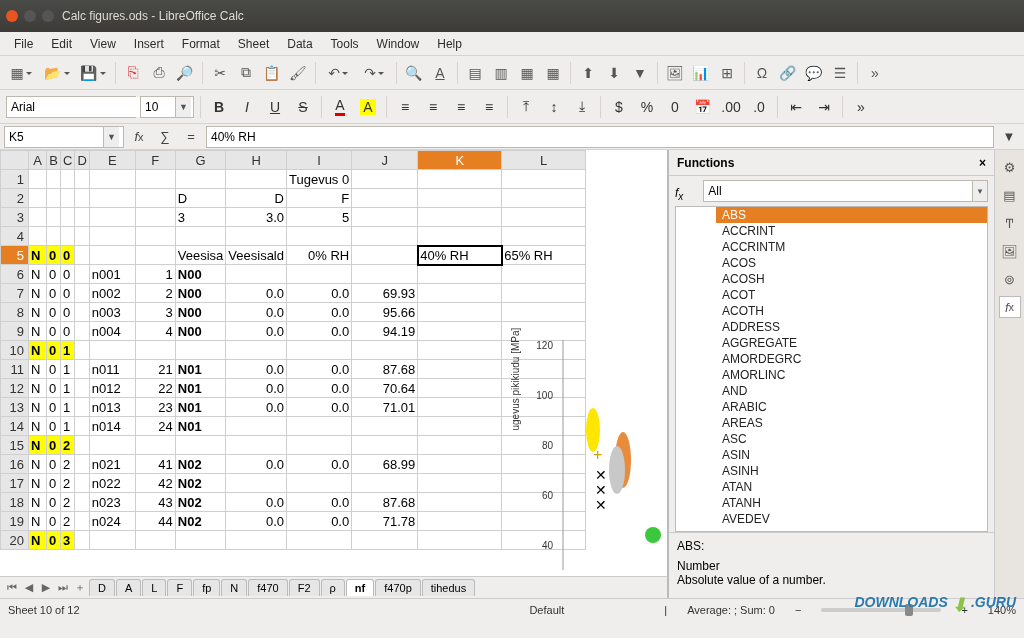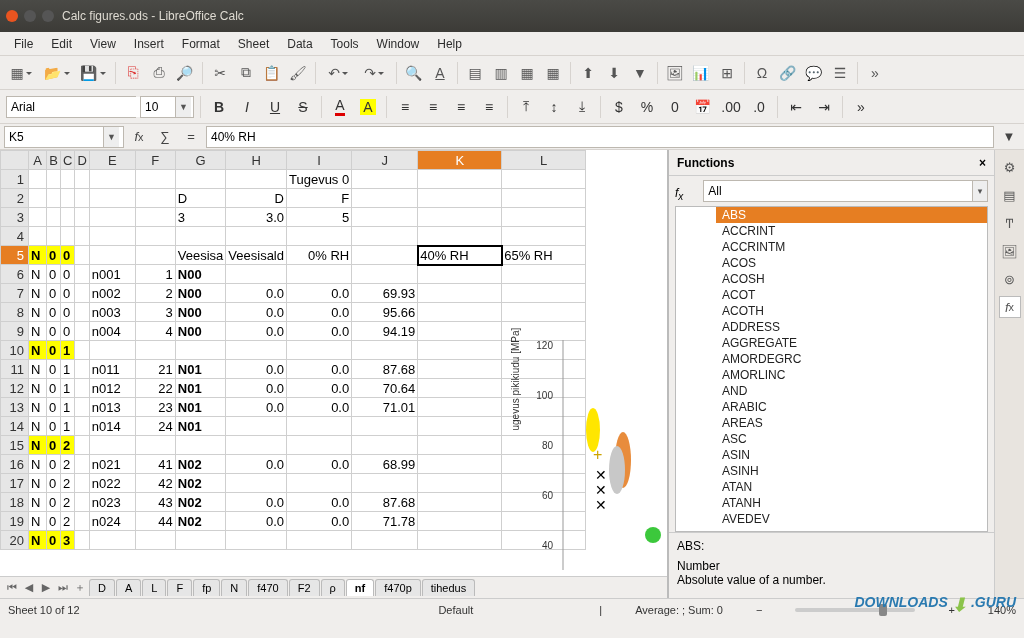--- a/index.html
+++ b/index.html
@@ -48,21 +48,21 @@
 .funcs-head { height: 26px; display: flex; align-items: center; justify-content: space-between; padding: 0 8px; font-weight: bold; border-bottom: 1px solid #ccc; }
 .funcs-filter { display: flex; align-items: flex-end; gap: 20px; padding: 4px 6px; }
 .funcs-filter .combo { flex: 1; }
 .funcs-list { flex: 1; overflow-y: auto; background: #fff; margin: 0 6px; border: 1px solid #bbb; font-size: 12px; }
 .funcs-list .fn { padding: 1px 6px; color: #222; margin-left: 40px; }
 .funcs-list .fn.sel { background: #e67e22; color: #fff; }
 .funcs-desc { padding: 6px 8px; border-top: 1px solid #ccc; font-size: 12px; height: 66px; }
 .sidetabs { width: 30px; background: #e8e4df; border-left: 1px solid #ccc; display: flex; flex-direction: column; align-items: center; padding-top: 6px; gap: 6px; }
 .sidetabs .stab { width: 22px; height: 22px; display: flex; align-items: center; justify-content: center; color: #555; border: 1px solid transparent; font-size: 13px; }
 .sidetabs .stab.active { background: #fff; border-color: #bbb; }
-.statusbar { height: 22px; background: #f0eeec; border-top: 1px solid #ccc; display: flex; align-items: center; padding: 0 8px; font-size: 11px; color: #333; gap: 33px; }
+.statusbar { height: 22px; background: #f0eeec; border-top: 1px solid #ccc; display: flex; align-items: center; padding: 0 8px; font-size: 11px; color: #333; gap: 20px; }
 .statusbar .spacer { flex: 1; }
 .statusbar .zoom-slider { width: 120px; height: 4px; background: #ccc; position: relative; border-radius: 2px; }
 .statusbar .zoom-slider .thumb { position: absolute; width: 8px; height: 12px; background: #888; top: -4px; left: 70%; border-radius: 2px; }
 .watermark { position: absolute; bottom: 22px; right: 8px; font-size: 14px; font-weight: bold; color: #2a7ab0; display: flex; align-items: flex-start; gap: 4px; pointer-events: none; font-style: italic;}
 .chart-overlay { position: absolute; right: 4px; top: 190px; width: 140px; height: 250px; background: rgba(255,255,255,0); pointer-events: none; font-size: 10px; color: #333; }
 .chart-overlay .ytick { position: absolute; right: 110px; }
 </style>
 </head>
 <body>
 

